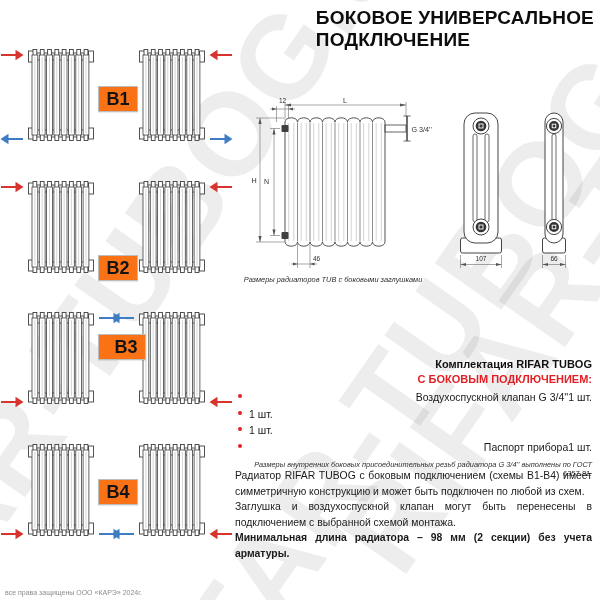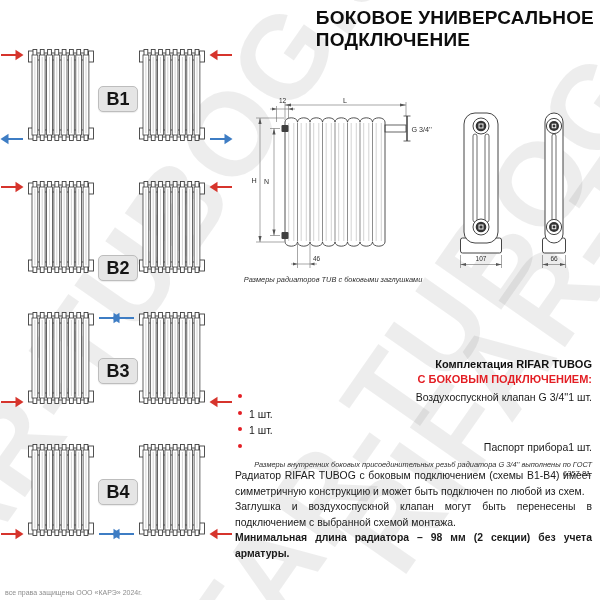--- a/index.html
+++ b/index.html
@@ -10,22 +10,22 @@
       color:rgba(0,0,0,0.07);transform:translate(-50%,-50%) rotate(-55deg);
       letter-spacing:2px;pointer-events:none;z-index:0;}
   .layer{position:absolute;inset:0;z-index:1;}
   
   .title{position:absolute;top:7px;right:6px;font-weight:bold;
          font-size:19px;line-height:1.18;color:#0d0d0d;letter-spacing:.2px;}
   
   .scheme-row{position:absolute;left:0;width:240px;height:96px;}
   .radiator{position:absolute;width:66px;height:96px;}
   .arrow{position:absolute;width:24px;height:12px;}
-  .scheme-label{position:absolute;left:98px;width:38px;height:24px;background:#e5e5e5;
-      border:1.5px solid #bdbdbd;border-radius:5px;display:flex;align-items:center;
+  .scheme-label{position:absolute;left:98px;width:38px;height:24px;background:#f97316;
+      border:1.5px solid #bdbdbd;border-radius:0;display:flex;align-items:center;
       justify-content:center;font-weight:bold;font-size:18px;color:#141414;
       box-shadow:0 1px 1px rgba(0,0,0,0.08);}
   
   .front-view{position:absolute;left:250px;top:92px;}
   .side-views{position:absolute;left:450px;top:110px;}
   .drawing-caption{position:absolute;left:240px;top:275px;width:186px;text-align:center;
       font-style:italic;font-size:7.4px;color:#2e2e2e;}
   svg text{font-family:"Liberation Sans", sans-serif;fill:#2e2e2e;}
   
   .kit{position:absolute;left:235px;top:358px;width:357px;text-align:right;}
@@ -349,21 +349,21 @@
                 <rect x="55.1" y="8" width="5.8" height="80" stroke-width="0.8"></rect>
                 <line x1="58.0" y1="10" x2="58.0" y2="86" stroke-width="0.45" stroke="#9c9c9c"></line>
               </g>
             </svg><div class="arrow" style="left: -28px; top: 0px;"><svg width="24" height="12" viewBox="0 0 24 12">
                 <line x1="8" y1="6" x2="23" y2="6" stroke="#3e7dc4" stroke-width="2"></line>
                 <polygon points="8.5,0.8 0.5,6 8.5,11.2" fill="#3e7dc4"></polygon>
               </svg></div><div class="arrow" style="left: 70px; top: 84px;"><svg width="24" height="12" viewBox="0 0 24 12">
                 <line x1="8" y1="6" x2="23" y2="6" stroke="#d6342c" stroke-width="2"></line>
                 <polygon points="8.5,0.8 0.5,6 8.5,11.2" fill="#d6342c"></polygon>
               </svg></div></div>
-          <div class="scheme-label" style="top: 48px;">B3</div>
+          <div class="scheme-label" style="top: 24px; padding-left: 8px;">B3</div>
         </div>
         <div class="scheme-row" style="top: 442px;">
           <div class="radiator" style="left: 28px;"><svg width="66" height="96" viewBox="0 0 66 96">
               <g stroke="#3f3f3f" stroke-width="0.9" fill="#fff">
                 <rect x="2.5" y="6" width="61" height="7"></rect>
                 <rect x="2.5" y="83" width="61" height="7"></rect>
                 <rect x="0.5" y="4" width="5" height="11"></rect>
                 <rect x="60.5" y="4" width="5" height="11"></rect>
                 <rect x="0.5" y="81" width="5" height="11"></rect>
                 <rect x="60.5" y="81" width="5" height="11"></rect>

